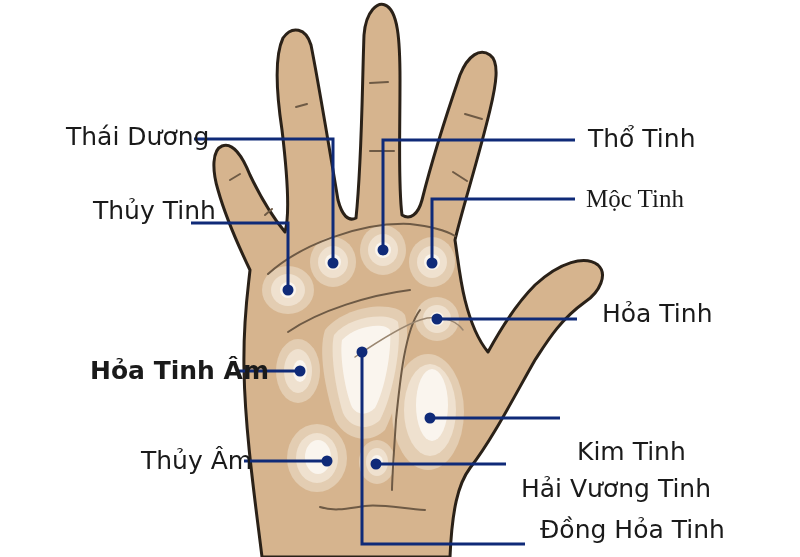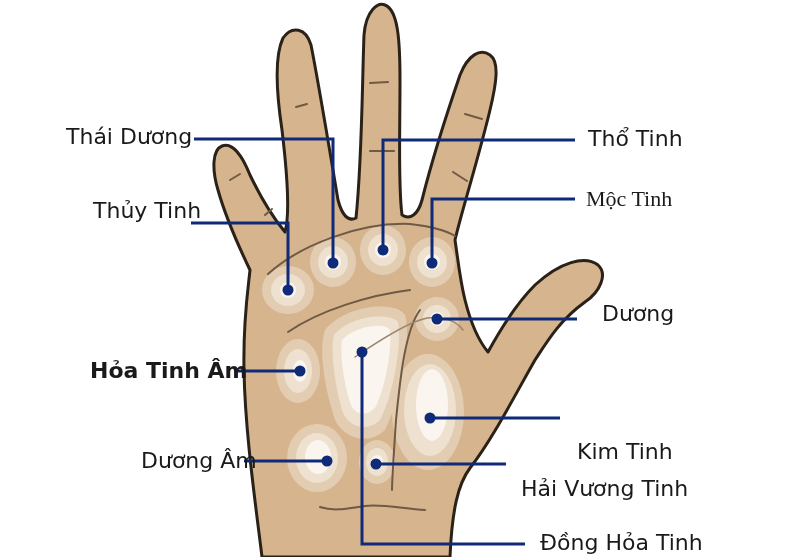--- a/index.html
+++ b/index.html
@@ -1,18 +1,18 @@
 <!DOCTYPE html>
 <html><head>
   <meta charset="utf-8">
   <style>
     html, body { margin: 0; padding: 0; background: #ffffff; }
     body { width: 800px; height: 557px; position: relative; overflow: hidden; font-family: "DejaVu Sans", sans-serif; }
     #diagram { position: absolute; left: 0; top: 0; width: 800px; height: 557px; }
-    .label { position: absolute; font-family: "DejaVu Sans", sans-serif; font-size: 22px; color: #1a1a1a; white-space: nowrap; line-height: 22px; }
+    .label { position: absolute; font-family: "DejaVu Sans", sans-serif; font-size: 25px; color: #1a1a1a; white-space: nowrap; line-height: 22px; }
     .label.multi { white-space: normal; }
     .label span { display: block; }
   </style>
 </head>
 <body>
 
 <svg id="diagram" viewBox="0 0 800 557" xmlns="http://www.w3.org/2000/svg">
 
   <g>
     <path fill="#d6b48e" stroke="#2a2118" stroke-width="3" stroke-linejoin="round" d="M 262 557
@@ -149,19 +149,19 @@
     <circle cx="376" cy="464" r="5.5"></circle>
     <circle cx="362" cy="352" r="5.5"></circle>
   </g>
 </svg>
 
 <div class="label" style="left:66px; top:126px;">Thái Dương</div>
 <div class="label" style="left:81px; top:200px;margin-left:12px;">Thủy Tinh</div>
 <div class="label" style="left:588px; top:128px;text-align:center;">Thổ Tinh</div>
 <div class="label" style="left:586px; top:188px;font-family:Liberation Serif, serif;">Mộc Tinh</div>
 <div class="label multi" style="left:602px; top:298px; line-height:32px;">
-  <span>Dương</span>
+  <span>Hỏa Tinh</span>
 </div>
 <div class="label" style="left:90px; top:360px;font-weight:bold;">Hỏa Tinh Âm</div>
 <div class="label" style="left:577px; top:407px;margin-top:34px;">Kim Tinh</div>
-<div class="label" style="left:141px; top:450px;">Dương Âm</div>
+<div class="label" style="left:141px; top:450px;">Thủy Âm</div>
 <div class="label" style="left:521px; top:478px;">Hải Vương Tinh</div>
-<div class="label" style="left:540px; top:532px;">Đồng Hỏa Tinh</div>
+<div class="label" style="left:540px; top:519px;">Đồng Hỏa Tinh</div>
 
 </body></html>

